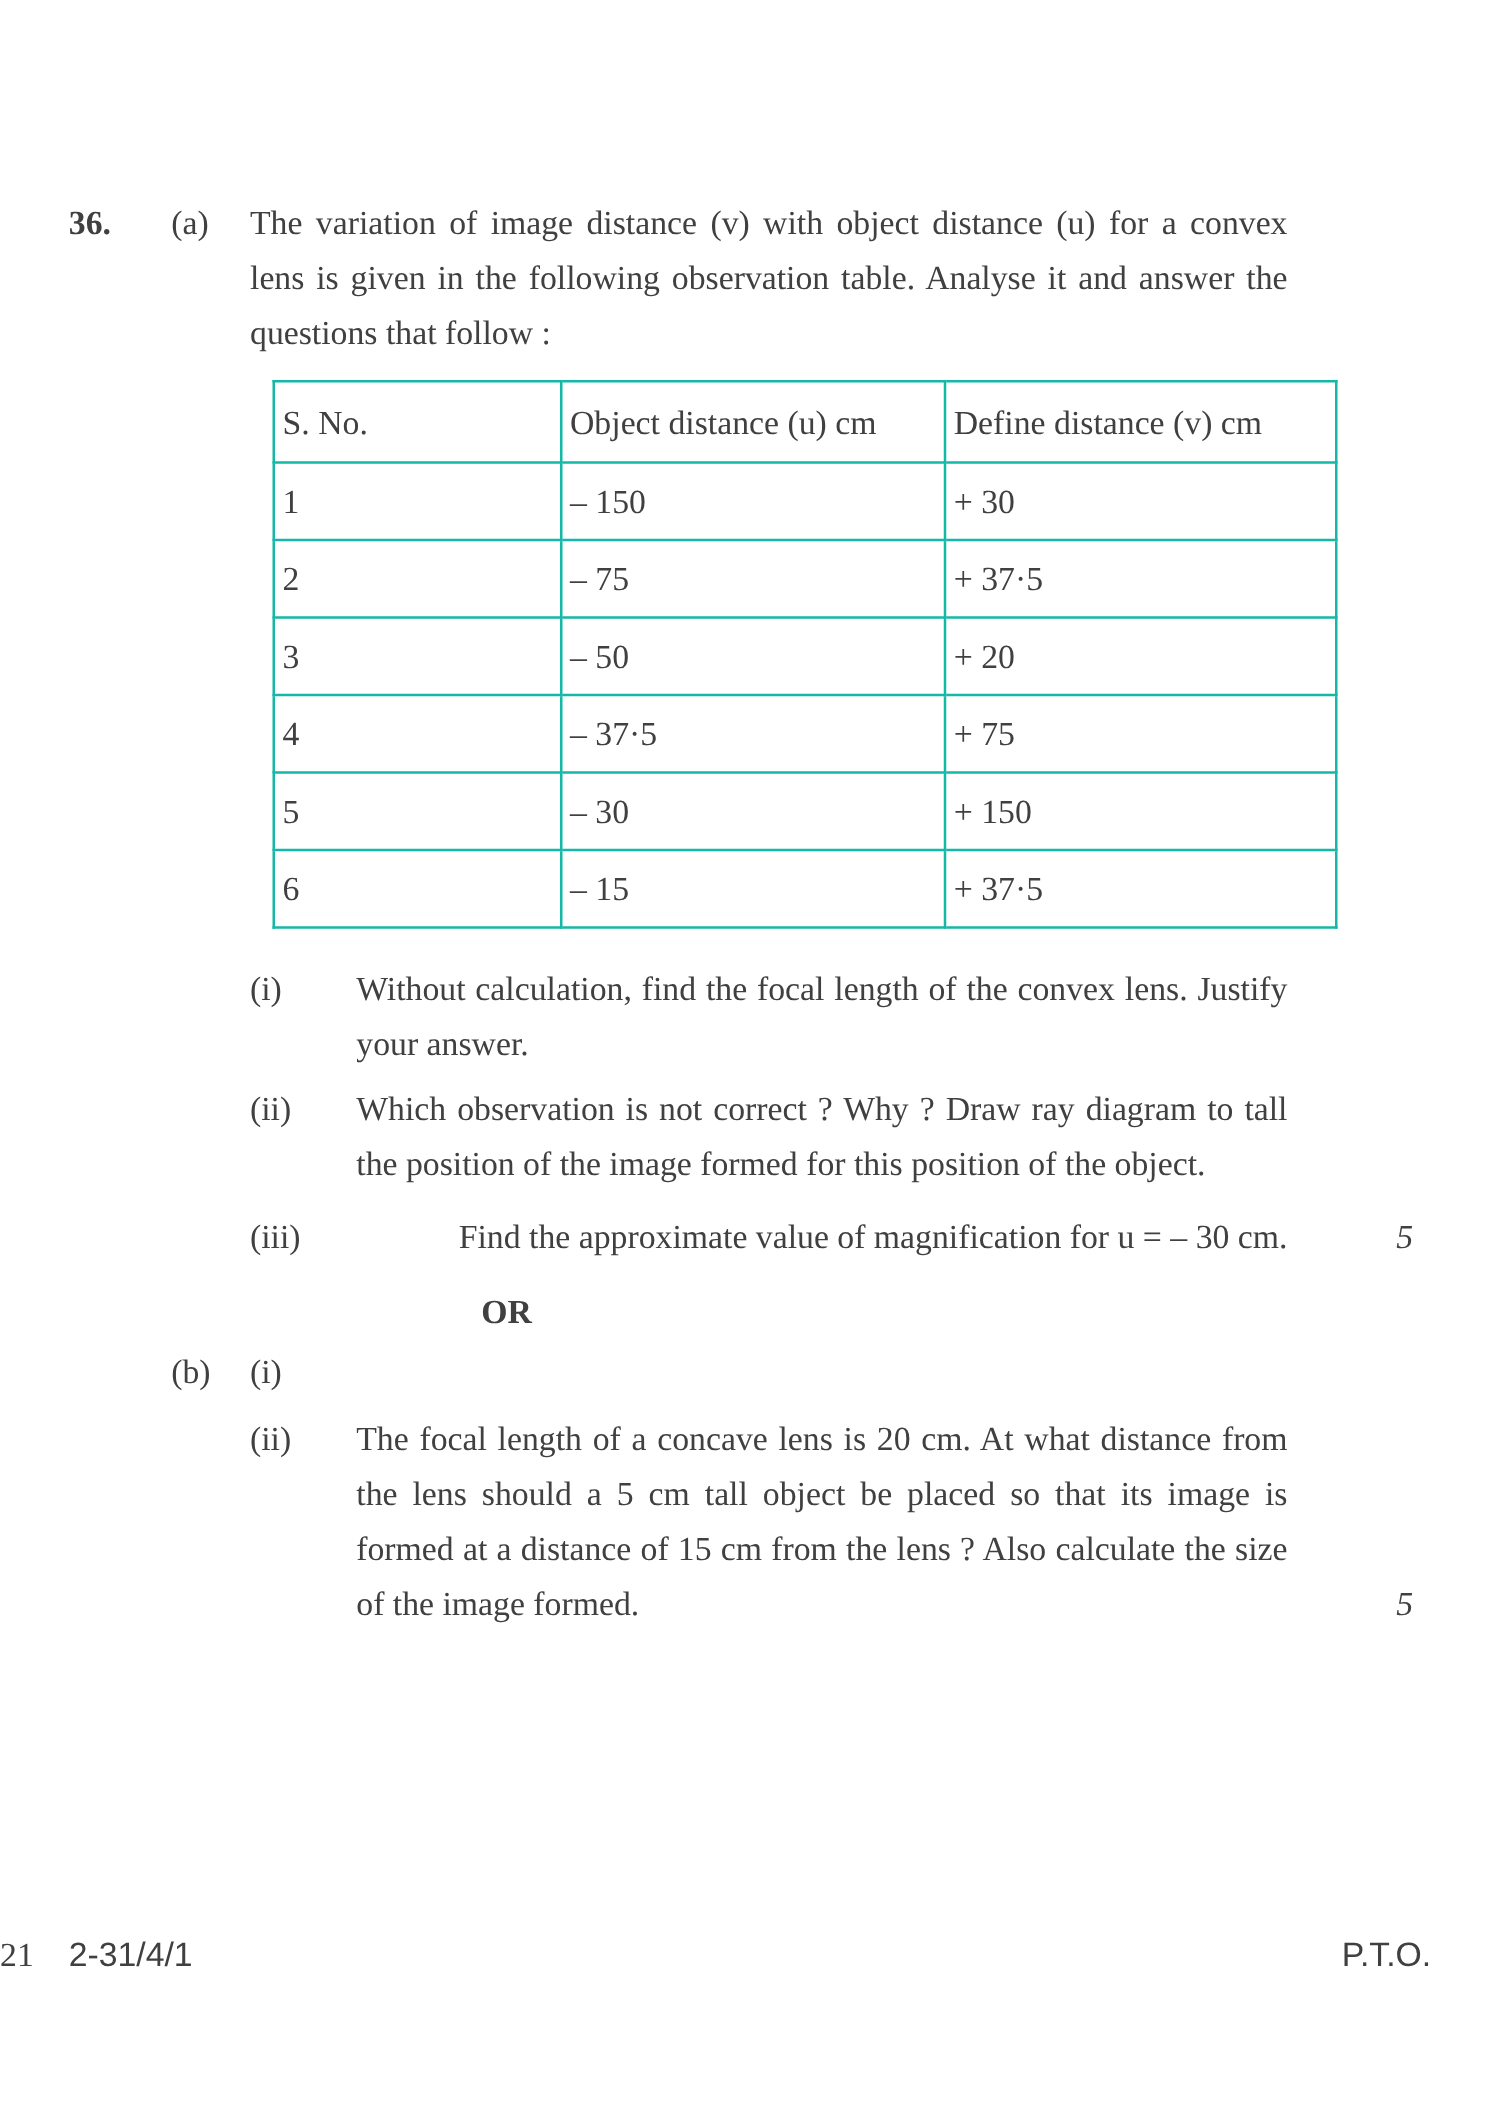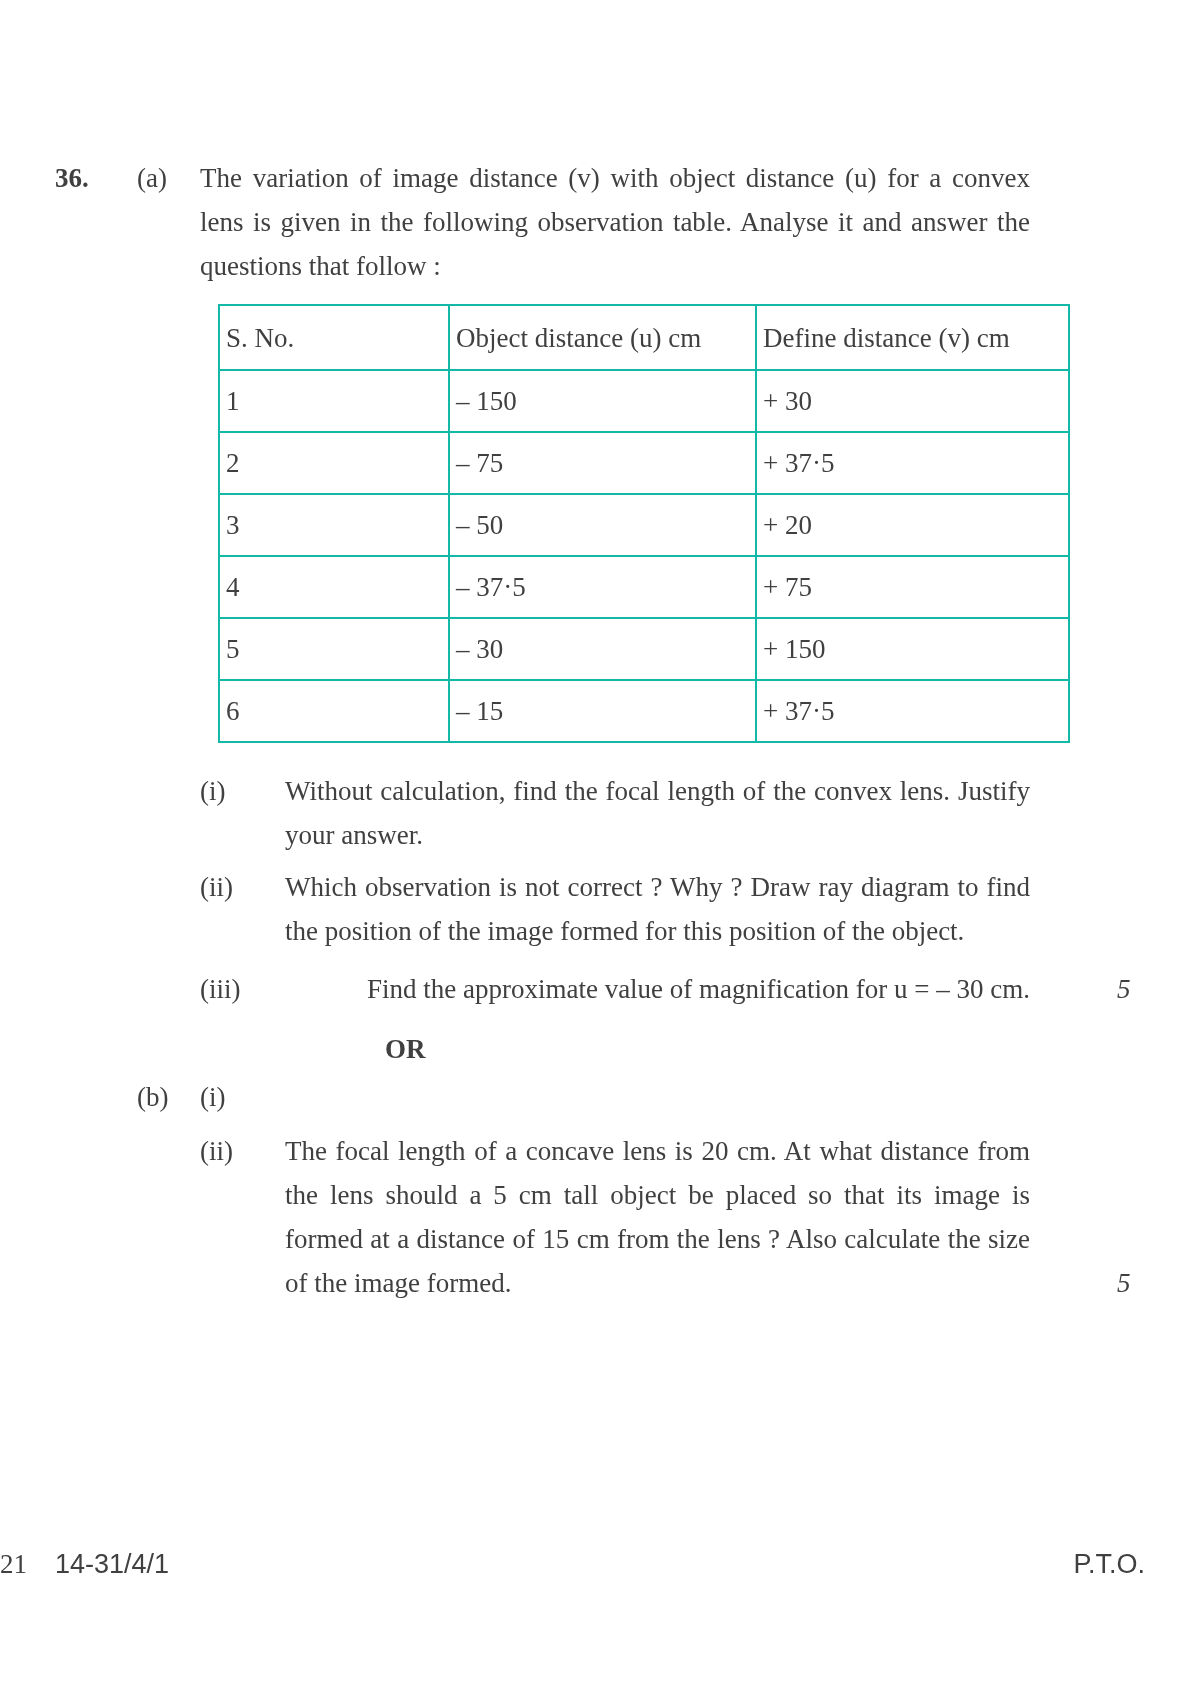--- a/index.html
+++ b/index.html
@@ -182,21 +182,21 @@
     </tbody>
   </table>
 
   <div class="subq mt26">
     <div class="sq-label">(i)</div>
     <div class="sq-text">Without calculation, find the focal length of the convex lens. Justify your answer.</div>
   </div>
 
   <div class="subq mt8">
     <div class="sq-label">(ii)</div>
-    <div class="sq-text">Which observation is not correct ? Why ? Draw ray diagram to find the position of the image formed for this position of the object.</div>
+    <div class="sq-text">Which observation is not correct ? Why ? Draw ray diagram to tall the position of the image formed for this position of the object.</div>
   </div>
 
   <div class="subq mt14">
     <div class="sq-label">(iii)</div>
     <div class="sq-text single">
       <span>Find the approximate value of magnification for u = – 30 cm.</span>
       <span class="sq-marks">5</span>
     </div>
   </div>
 
@@ -215,18 +215,18 @@
         <div class="sq-text">
           <span>The focal length of a concave lens is 20 cm. At what distance from the lens should a 5 cm tall object be placed so that its image is formed at a distance of 15 cm from the lens ? Also calculate the size of the image formed.</span>
           <span class="sq-marks">5</span>
         </div>
       </div>
 
     </div>
   </div>
 
   <div class="footer">
-    <span class="f-left">14-31/4/1</span>
+    <span class="f-left">2-31/4/1</span>
     <span class="f-center">21</span>
     <span class="f-right">P.T.O.</span>
   </div>
 
 </div>
 
 </body></html>

